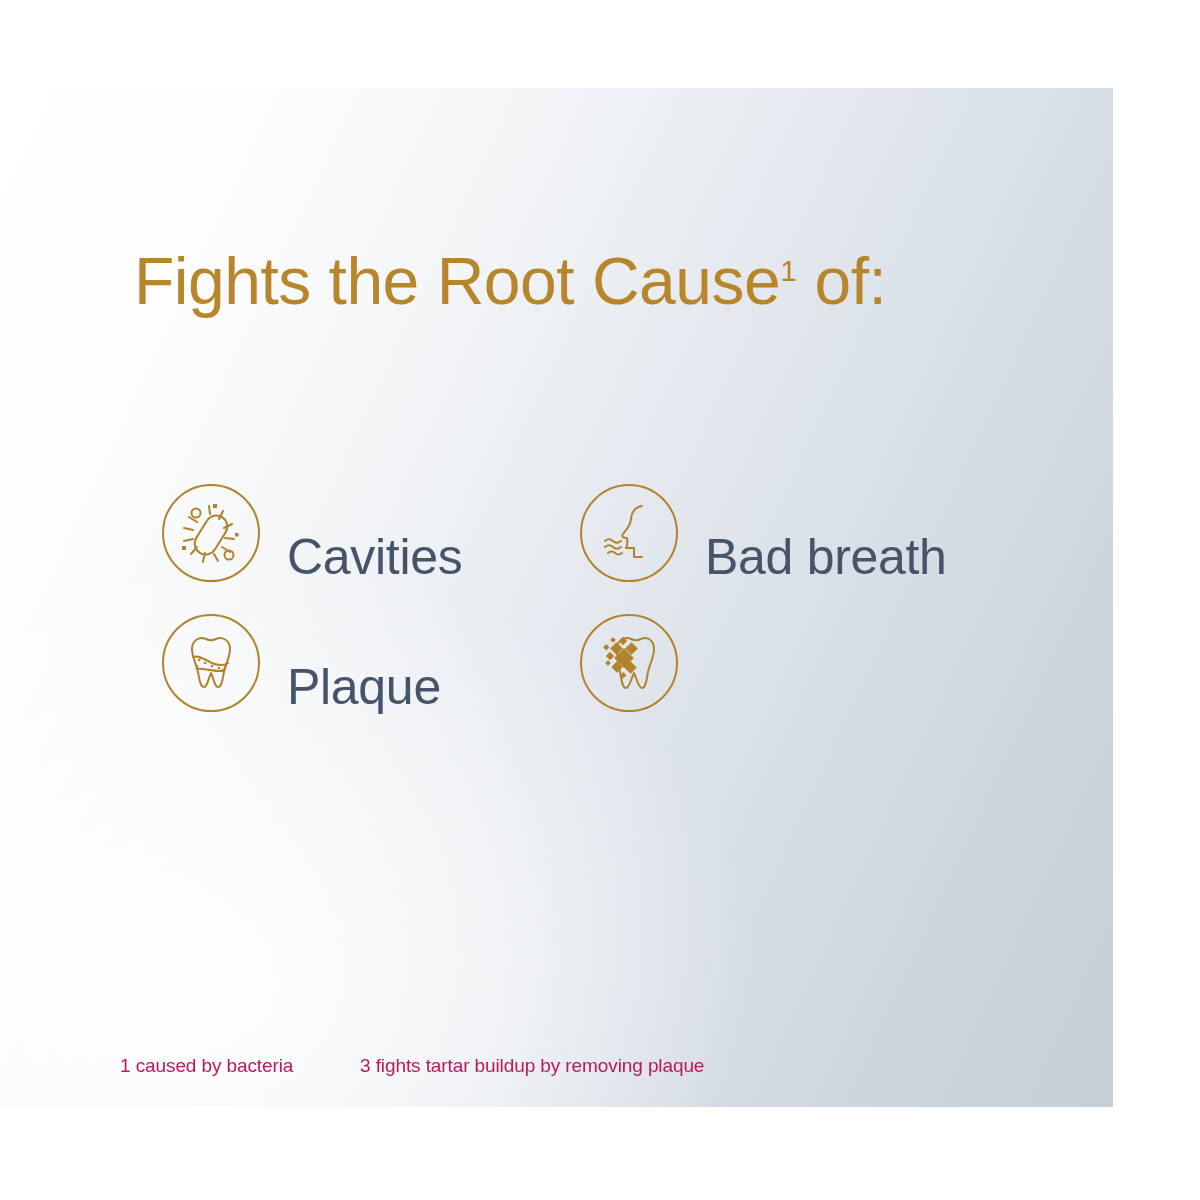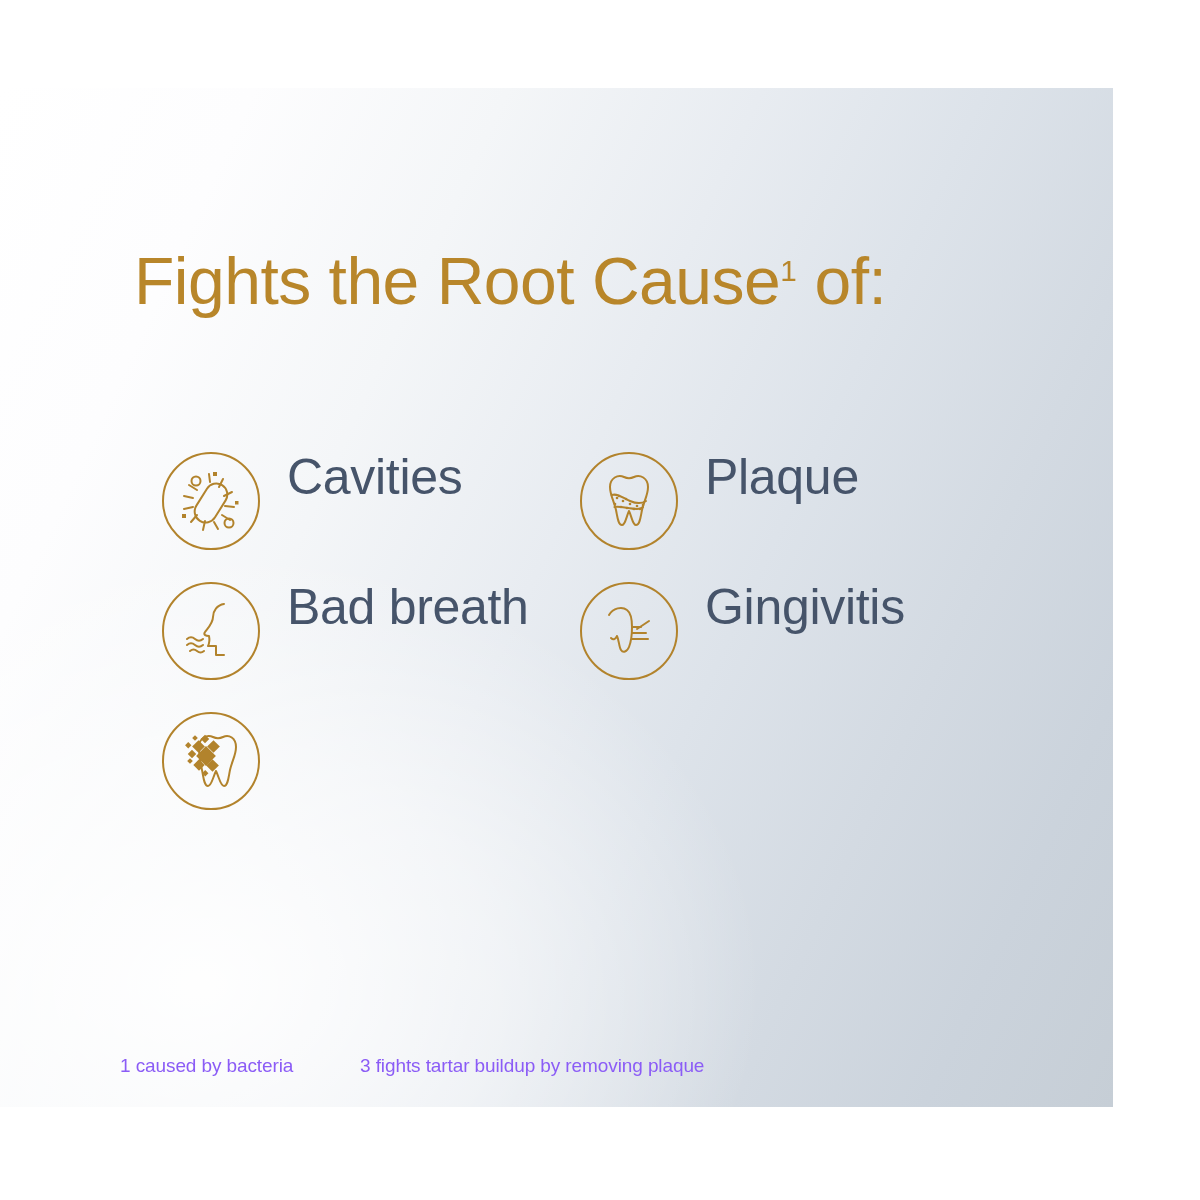--- a/index.html
+++ b/index.html
@@ -83,21 +83,21 @@
     top: 452px;
     width: 960px;
     display: grid;
     grid-template-columns: 418px 418px;
     grid-template-rows: 130px 130px 130px;
     column-gap: 0px;
     row-gap: 0px;
   }
   .benefit {
     display: flex;
-    align-items: flex-start;
+    align-items: flex-end;
   }
   .icon-circle {
     flex: 0 0 auto;
     width: 98px;
     height: 98px;
     border: 2px solid #b2832c;
     border-radius: 50%;
     box-sizing: border-box;
     display: flex;
     align-items: center;
@@ -122,21 +122,21 @@
 
   
   #footnotes {
     position: absolute;
     left: 108px;
     top: 1055px;
     width: 990px;
     display: flex;
     align-items: baseline;
     font-size: 19px;
-    color: #8b5cf6;
+    color: #be185d;
     letter-spacing: -0.1px;
     white-space: nowrap;
   }
   .footnote { }
   .fn-1 { width: 240px; }
   .fn-2 { width: 465px; }
   .fn-3 { width: 290px; }
 </style>
 </head>
 <body>
@@ -171,20 +171,36 @@
 
             <circle cx="21" cy="16" r="4.5"></circle>
             <circle cx="54" cy="58" r="4.5"></circle>
 
             <rect x="38" y="7" width="4" height="4" fill="#b2832c" stroke="none"></rect>
             <rect x="7" y="49" width="4" height="4" fill="#b2832c" stroke="none"></rect>
             <rect x="60" y="36" width="3.5" height="3.5" fill="#b2832c" stroke="none"></rect>
           </svg>
         </span>
         <span class="benefit-label"><span>Cavities</span><span class="sup"></span></span>
+      </div>
+
+      <div class="benefit">
+        <span class="icon-circle">
+          <svg width="72" height="72" viewBox="0 0 72 72" fill="none" stroke="#b2832c" stroke-width="2" stroke-linecap="round" stroke-linejoin="round">
+
+            <path d="M49 9 C 42 10, 38 16, 38 22 C 38 28, 33 33, 30 37
+                     C 28 40, 31 41, 34 41 C 35 46, 34 49, 33 51
+                     L 41 51 L 41 60 L 49 60"></path>
+
+            <path d="M12 44 q 4 -3.5 8 0 q 4 3.5 8 0"></path>
+            <path d="M12 50 q 4 -3.5 8 0 q 4 3.5 8 0"></path>
+            <path d="M15 56 q 3.5 -3 7 0 q 3.5 3 7 0"></path>
+          </svg>
+        </span>
+        <span class="benefit-label"><span>Bad breath</span><span class="sup"></span></span>
       </div>
 
       <div class="benefit">
         <span class="icon-circle">
           <svg width="72" height="72" viewBox="0 0 72 72" fill="none" stroke="#b2832c" stroke-width="2" stroke-linecap="round" stroke-linejoin="round">
 
             <path d="M17 22 C 17 13, 25 9, 31 12 C 34 13.5, 38 13.5, 41 12
                      C 47 9, 55 13, 55 22 C 55 30, 51 36, 49 45
                      C 47.5 52, 47 60, 43 60 C 39.5 60, 39 52, 36 46
                      C 33 52, 32.5 60, 29 60 C 25 60, 24.5 52, 23 45
@@ -203,53 +219,21 @@
             <circle cx="34" cy="43" r="1.3" fill="#b2832c" stroke="none"></circle>
             <circle cx="41" cy="44" r="1.3" fill="#b2832c" stroke="none"></circle>
             <circle cx="47" cy="44" r="1.3" fill="#b2832c" stroke="none"></circle>
             <circle cx="26" cy="31" r="1.3" fill="#b2832c" stroke="none"></circle>
             <circle cx="33" cy="34" r="1.3" fill="#b2832c" stroke="none"></circle>
           </svg>
         </span>
         <span class="benefit-label"><span>Plaque</span><span class="sup"></span></span>
       </div>
 
-      <div class="benefit">
-        <span class="icon-circle">
-          <svg width="72" height="72" viewBox="0 0 72 72" fill="none" stroke="#b2832c" stroke-width="2" stroke-linecap="round" stroke-linejoin="round">
-
-            <path d="M49 9 C 42 10, 38 16, 38 22 C 38 28, 33 33, 30 37
-                     C 28 40, 31 41, 34 41 C 35 46, 34 49, 33 51
-                     L 41 51 L 41 60 L 49 60"></path>
-
-            <path d="M12 44 q 4 -3.5 8 0 q 4 3.5 8 0"></path>
-            <path d="M12 50 q 4 -3.5 8 0 q 4 3.5 8 0"></path>
-            <path d="M15 56 q 3.5 -3 7 0 q 3.5 3 7 0"></path>
-          </svg>
-        </span>
-        <span class="benefit-label"><span>Bad breath</span><span class="sup"></span></span>
-      </div>
-
-
-      <div class="benefit">
-        <span class="icon-circle">
-          <svg width="72" height="72" viewBox="0 0 72 72" fill="none" stroke="#b2832c" stroke-width="2" stroke-linecap="round" stroke-linejoin="round">
-
-            <path d="M16 20 C 20 13, 29 11, 34 15 C 38 18, 39 25, 39 32
-                     C 39 40, 38 47, 36 52 C 34 57, 30 58, 28 55
-                     C 26 52, 26 45, 24 41 C 22 45, 20 45, 18 43"></path>
-
-            <path d="M39 38 L 53 38"></path>
-            <path d="M39 44 L 55 44"></path>
-            <path d="M44 34 L 56 26"></path>
-            <path d="M40 32 L 48 32"></path>
-          </svg>
-        </span>
-        <span class="benefit-label"><span>Gingivitis</span><span class="sup"></span></span>
-      </div>
+
 
       <div class="benefit">
         <span class="icon-circle">
           <svg width="72" height="72" viewBox="0 0 72 72" fill="none" stroke="#b2832c" stroke-width="2" stroke-linecap="round" stroke-linejoin="round">
 
             <path d="M24 22 C 24 13, 32 9, 38 12 C 41 13.5, 45 13.5, 48 12
                      C 54 9, 61 13, 61 22 C 61 30, 57 36, 55 45
                      C 53.5 52, 53 61, 49 61 C 45.5 61, 44 52, 41 46
                      C 38 52, 36.5 61, 33 61 C 29 61, 28.5 52, 27 45
                      C 25 36, 24 30, 24 22 Z"></path>

